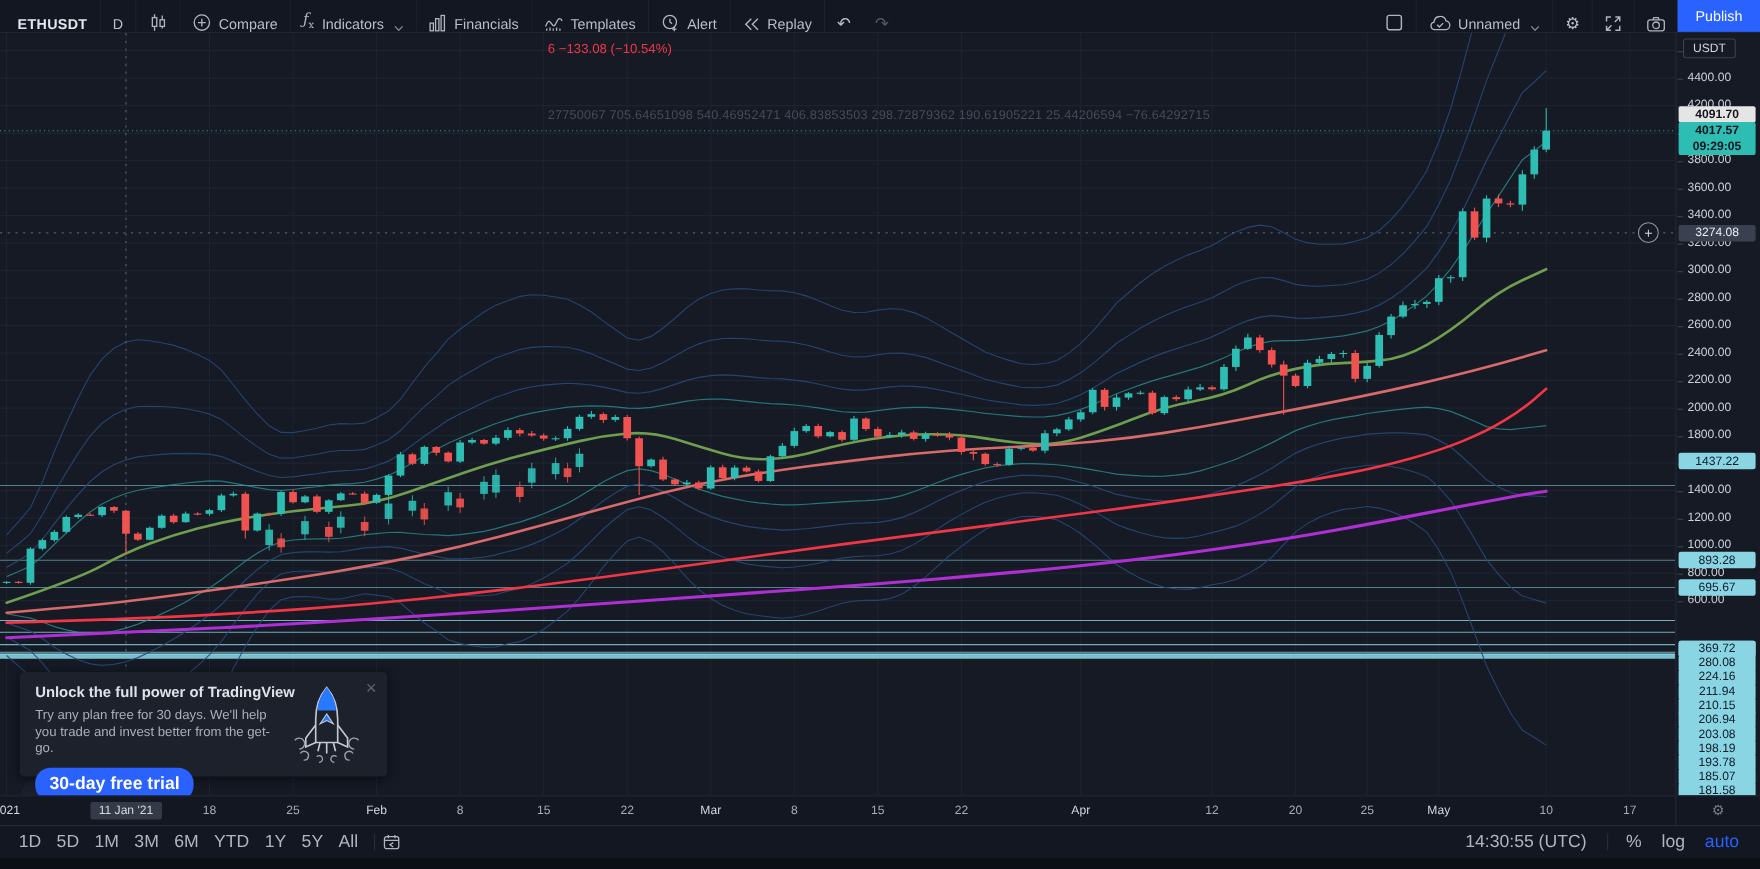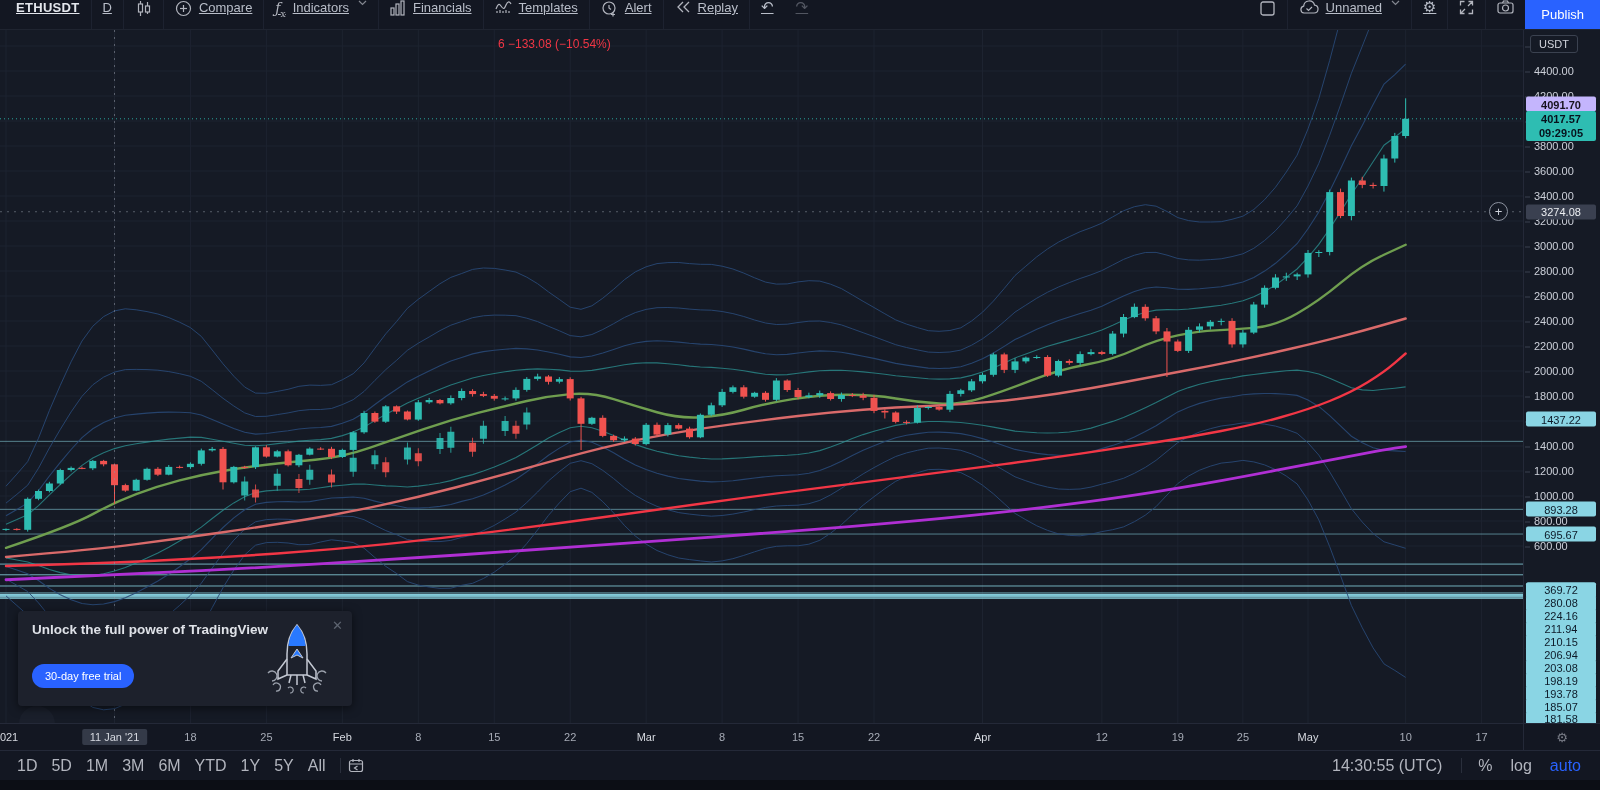--- a/index.html
+++ b/index.html
@@ -3,21 +3,21 @@
 <meta charset="utf-8">
 <style>
   html,body{margin:0;padding:0;background:#0c0e15;}
   *{box-sizing:border-box;}
   #app{position:relative;width:1600px;height:790px;background:#131722;
        font-family:"Liberation Sans",sans-serif;color:#b2b5be;overflow:hidden;}
 
   
   #topbar{height:30px;display:flex;align-items:stretch;background:#131722;
           border-bottom:1px solid #1f2430;font-size:13px;}
-  .tb-item{display:flex;align-items:flex-start;gap:7px;padding:0 11px;color:#b9bec9;cursor:pointer;white-space:nowrap;text-decoration:underline;}
+  .tb-item{display:flex;align-items:flex-end;gap:7px;padding:0 11px;color:#b9bec9;cursor:pointer;white-space:nowrap;}
   .tb-item.symbol{font-weight:bold;color:#e3e6ec;letter-spacing:.3px;padding-left:16px;}
   .tb-sep{width:1px;background:#1d2230;margin:0;}
   .tb-icon{display:inline-flex;align-items:center;justify-content:center;color:#b2b5be;}
   .tb-icon svg{display:block;}
   .chev{margin-left:2px;opacity:.7;}
   .fx{font-style:italic;font-family:"DejaVu Serif",serif;font-size:14px;color:#b2b5be;}
   .fx sub{font-size:9px;font-style:normal;}
   #tb-right{margin-left:auto;display:flex;align-items:stretch;}
   .dim{opacity:.38;}
   #publish-btn{background:#2962ff;color:#fff;display:flex;align-items:center;padding:0 16px;cursor:pointer;}
@@ -32,21 +32,21 @@
   .axis-label{position:absolute;left:0;right:0;padding-left:10px;color:#ccd0d9;
               transform:translateY(-50%);line-height:13px;}
   .axis-label::before{content:"";position:absolute;left:1px;top:50%;width:5px;height:1px;background:#3a4150;}
   .axis-chip{position:absolute;left:2px;right:4px;border-radius:2px;height:15px;
              display:flex;align-items:center;justify-content:center;transform:translateY(-50%);
              font-size:11px;font-weight:bold;}
   .chip-cyan{background:#8ad5e4;color:#0d1a28;font-weight:normal;}
   #chip-last{position:absolute;left:2px;right:4px;top:81px;height:30px;border-radius:2px;
              background:#2ebdb2;color:#07121d;display:flex;flex-direction:column;
              align-items:center;justify-content:center;font-size:11px;font-weight:bold;line-height:14px;}
-  #chip-alt{top:74px;background:#c4b5fd;color:#16121c;}
+  #chip-alt{top:74px;background:#e5e5e5;color:#16121c;}
   #chip-cross{background:#3a4050;color:#eceef2;font-weight:normal;}
   #currency-chip{position:absolute;top:5px;left:6px;padding:2px 8px;border:1px solid #3b4250;
                  border-radius:3px;color:#d1d4dc;background:#151a25;font-size:11px;}
 
   
   #cross-plus{position:absolute;left:1489px;top:172px;width:19px;height:19px;border:1px solid #8d93a0;
               border-radius:50%;background:#151a25;color:#cfd3dc;display:flex;align-items:center;
               justify-content:center;font-size:13px;line-height:1;z-index:6;}
 
   
@@ -55,22 +55,22 @@
 
   
   #watermark{position:absolute;left:19px;top:676px;width:36px;height:36px;border-radius:50%;
              background:#1a1f2b;z-index:2;}
 
   
   #popup{position:absolute;left:18px;top:581px;width:334px;height:95px;background:#1d212c;
          border-radius:4px;box-shadow:0 2px 10px rgba(0,0,0,.55);z-index:10;padding:11px 14px;}
   #popup-title{font-size:13.5px;font-weight:bold;color:#dfe2e8;margin:0 0 6px 0;}
   #popup-body{font-size:12px;color:#a9aeb9;line-height:15px;width:230px;}
-  #popup-cta{margin-top:21px;display:inline-block;background:#2962ff;color:#fff;font-size:11px;
-             padding:6px 13px;border-radius:14px;cursor:pointer;}
+  #popup-cta{margin-top:10px;display:inline-block;background:#2962ff;color:#fff;font-size:16px;
+             padding:6px 13px;border-radius:14px;cursor:pointer;font-weight:bold;}
   #popup-close{position:absolute;right:9px;top:7px;color:#5d6470;font-size:13px;cursor:pointer;}
   #popup-rocket{position:absolute;right:22px;top:8px;}
 
   
   #time-axis{position:relative;height:27px;border-top:1px solid #242938;background:#131722;
              font-size:11px;display:flex;}
   #time-axis-inner{position:relative;width:1523px;height:100%;}
   .time-label{position:absolute;top:50%;transform:translate(-50%,-50%);color:#a6abb6;white-space:nowrap;}
   .time-label.major{color:#d5d8df;}
   .time-chip{background:#343a48;color:#d5d8df;padding:2px 8px;border-radius:2px;}
@@ -604,27 +604,29 @@
           <line x1="1394.8" y1="102.9" x2="1394.8" y2="132.6" stroke="#2ebdb2" stroke-width="1"></line>
           <rect x="1391.3" y="106.0" width="7" height="22.5" fill="#2ebdb2"></rect>
           <line x1="1405.6499999999999" y1="68.3" x2="1405.6499999999999" y2="108.3" stroke="#2ebdb2" stroke-width="1"></line>
           <rect x="1402.1" y="88.8" width="7" height="17.2" fill="#2ebdb2"></rect>
           <line x1="0" y1="88.80374999999998" x2="1523" y2="88.80374999999998" stroke="#2ebdb2" stroke-width="1" stroke-dasharray="1 3" stroke-opacity=".85"></line>
           <line x1="0" y1="181.74" x2="1523" y2="181.74" stroke="#8d93a0" stroke-width="1" stroke-dasharray="2 5" stroke-opacity=".55"></line>
           <line x1="114.5" y1="0" x2="114.5" y2="693" stroke="#8d93a0" stroke-width="1" stroke-dasharray="2 5" stroke-opacity=".55"></line>
         </svg>
 
       <div id="legend-change">6 −133.08 (−10.54%)</div>
+      <div id="legend-values">27750067 705.64651098 540.46952471 406.83853503 298.72879362 190.61905221 25.44206594 −76.64292715</div>
 
       <div id="watermark"></div>
 
       <div id="cross-plus">+</div>
 
       <div id="popup">
         <div id="popup-title">Unlock the full power of TradingView</div>
+        <div id="popup-body">Try any plan free for 30 days. We'll help you trade and invest better from the get-go.</div>
         <div id="popup-cta">30-day free trial</div>
         <div id="popup-close">✕</div>
         <span id="popup-rocket">
           <svg width="66" height="80" viewBox="0 0 66 80" fill="none">
             <path d="M33 6 C40 14 43 24 43 35 L43 56 L23 56 L23 35 C23 24 26 14 33 6 Z" stroke="#c3c8d2" stroke-width="1.5" fill="none"></path>
             <path d="M33 6 C38 12 41 19 41.5 27 L24.5 27 C25 19 28 12 33 6 Z" fill="#2979ff"></path>
             <path d="M33 30 l6 9 -6 -3 -6 3 z" fill="#2979ff" stroke="#c3c8d2" stroke-width="1"></path>
             <path d="M23 40 L14 52 L14 60 L23 56" stroke="#c3c8d2" stroke-width="1.5" fill="none"></path>
             <path d="M43 40 L52 52 L52 60 L43 56" stroke="#c3c8d2" stroke-width="1.5" fill="none"></path>
             <path d="M27 56 l-2 8 M39 56 l2 8 M33 56 l0 10" stroke="#c3c8d2" stroke-width="1.5"></path>
@@ -692,21 +694,21 @@
         <span class="time-label major" style="left: 342.35px;">Feb</span>
         <span class="time-label" style="left: 418.3px;">8</span>
         <span class="time-label" style="left: 494.25px;">15</span>
         <span class="time-label" style="left: 570.2px;">22</span>
         <span class="time-label major" style="left: 646.15px;">Mar</span>
         <span class="time-label" style="left: 722.1px;">8</span>
         <span class="time-label" style="left: 798.05px;">15</span>
         <span class="time-label" style="left: 874px;">22</span>
         <span class="time-label major" style="left: 982.5px;">Apr</span>
         <span class="time-label" style="left: 1101.85px;">12</span>
-        <span class="time-label" style="left: 1177.8px;">19</span>
+        <span class="time-label" style="left: 1177.8px;">20</span>
         <span class="time-label" style="left: 1242.9px;">25</span>
         <span class="time-label major" style="left: 1308px;">May</span>
         <span class="time-label" style="left: 1405.65px;">10</span>
         <span class="time-label" style="left: 1481.6px;">17</span>
       </div>
     <div id="ta-corner">
       <span class="uni-icon" style="font-size:13px">⚙</span>
     </div>
   </div>
 

